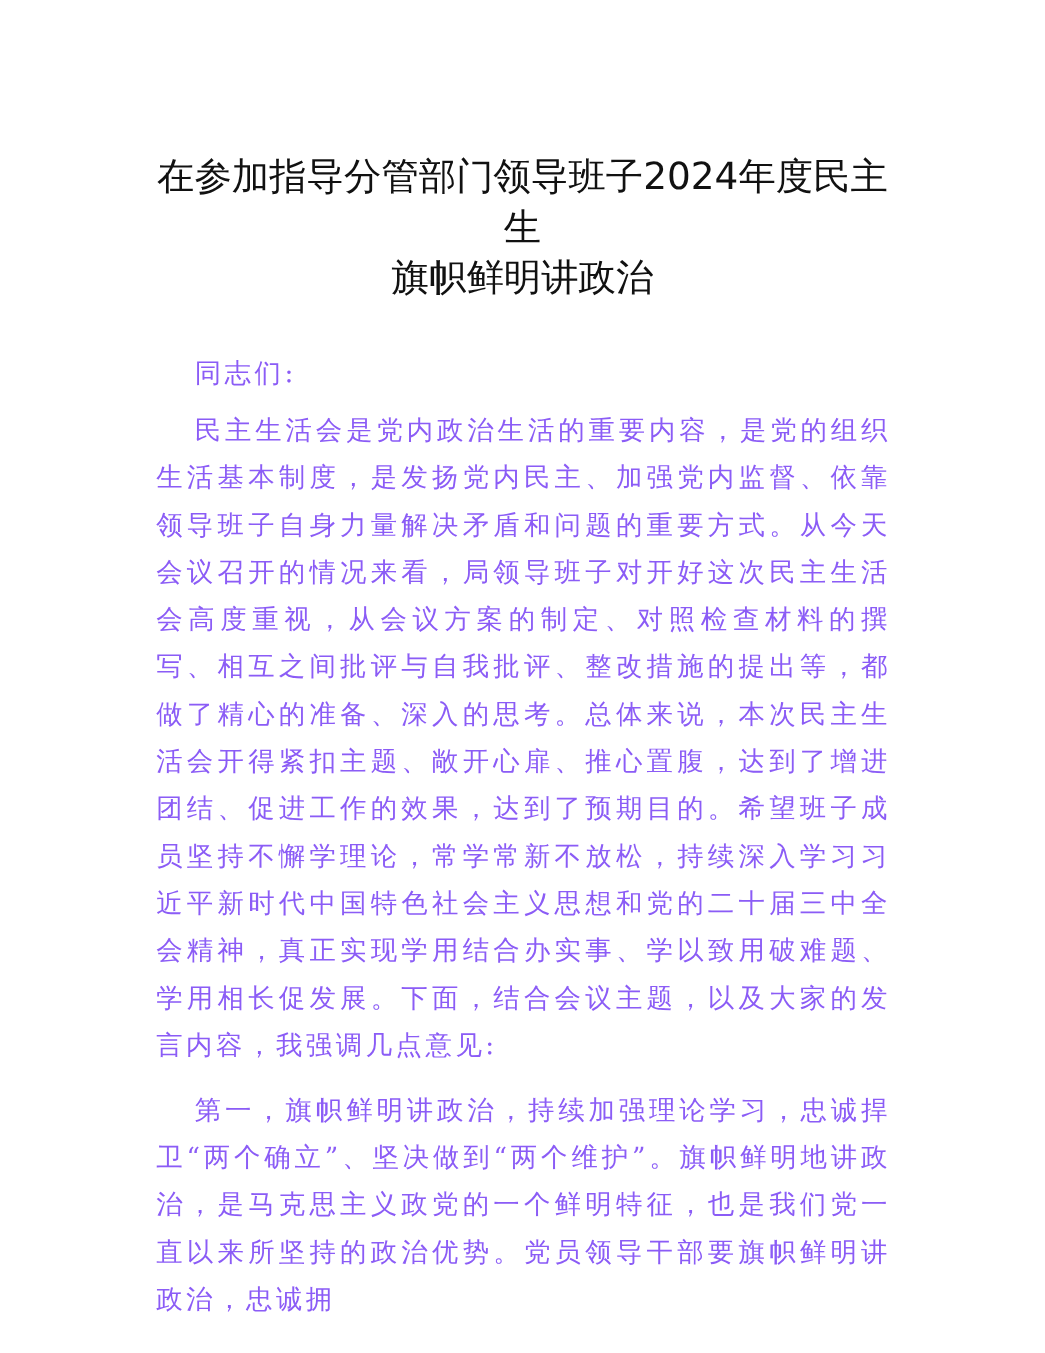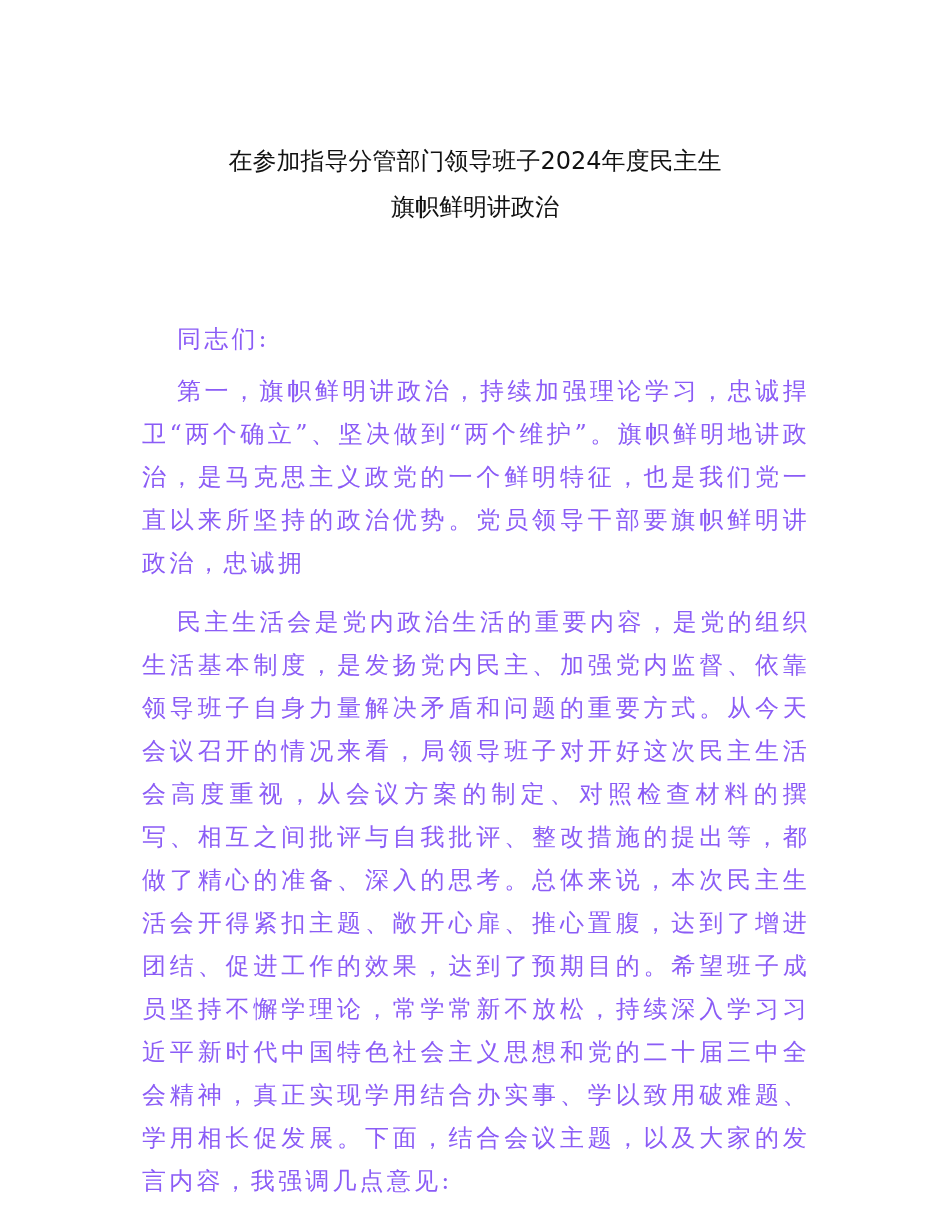--- a/index.html
+++ b/index.html
@@ -2,21 +2,21 @@
 <html><head>
 <meta charset="utf-8">
 <style>
   html, body { margin: 0; padding: 0; background: #ffffff; }
   body { width: 950px; height: 1230px; overflow: hidden; position: relative; }
   .page { position: absolute; left: 0; top: 0; width: 950px; height: 1230px; background: #fff; }
   .title {
     position: absolute; left: 130px; width: 690px; top: 138px;
     text-align: center;
     font-family: "DejaVu Sans", "Liberation Sans", sans-serif;
-    font-size: 24px; line-height: 46px; color: #111;
+    font-size: 34px; line-height: 46px; color: #111;
     font-weight: normal;
   }
   .title span { display: block; }
   .body {
     position: absolute; left: 142px; width: 668px; top: 318px;
     font-family: "DejaVu Serif", "Liberation Serif", serif;
     font-size: 24px; line-height: 43px; color: #8b5cf6;
     text-align: justify; text-justify: inter-character;
     letter-spacing: 3.2px;
   }
@@ -27,16 +27,16 @@
 </head>
 <body>
 
 <div class="page">
   <div class="title">
     <span>在参加指导分管部门领导班子2024年度民主生</span>
     <span>旗帜鲜明讲政治</span>
   </div>
   <div class="body">
     <p class="greeting">同志们:</p>
+    <p class="para">民主生活会是党内政治生活的重要内容，是党的组织生活基本制度，是发扬党内民主、加强党内监督、依靠领导班子自身力量解决矛盾和问题的重要方式。从今天会议召开的情况来看，局领导班子对开好这次民主生活会高度重视，从会议方案的制定、对照检查材料的撰写、相互之间批评与自我批评、整改措施的提出等，都做了精心的准备、深入的思考。总体来说，本次民主生活会开得紧扣主题、敞开心扉、推心置腹，达到了增进团结、促进工作的效果，达到了预期目的。希望班子成员坚持不懈学理论，常学常新不放松，持续深入学习习近平新时代中国特色社会主义思想和党的二十届三中全会精神，真正实现学用结合办实事、学以致用破难题、学用相长促发展。下面，结合会议主题，以及大家的发言内容，我强调几点意见:</p>
     <p class="para">第一，旗帜鲜明讲政治，持续加强理论学习，忠诚捍卫“两个确立”、坚决做到“两个维护”。旗帜鲜明地讲政治，是马克思主义政党的一个鲜明特征，也是我们党一直以来所坚持的政治优势。党员领导干部要旗帜鲜明讲政治，忠诚拥</p>
-    <p class="para">民主生活会是党内政治生活的重要内容，是党的组织生活基本制度，是发扬党内民主、加强党内监督、依靠领导班子自身力量解决矛盾和问题的重要方式。从今天会议召开的情况来看，局领导班子对开好这次民主生活会高度重视，从会议方案的制定、对照检查材料的撰写、相互之间批评与自我批评、整改措施的提出等，都做了精心的准备、深入的思考。总体来说，本次民主生活会开得紧扣主题、敞开心扉、推心置腹，达到了增进团结、促进工作的效果，达到了预期目的。希望班子成员坚持不懈学理论，常学常新不放松，持续深入学习习近平新时代中国特色社会主义思想和党的二十届三中全会精神，真正实现学用结合办实事、学以致用破难题、学用相长促发展。下面，结合会议主题，以及大家的发言内容，我强调几点意见:</p>
   </div>
 </div>
 
 </body></html>

